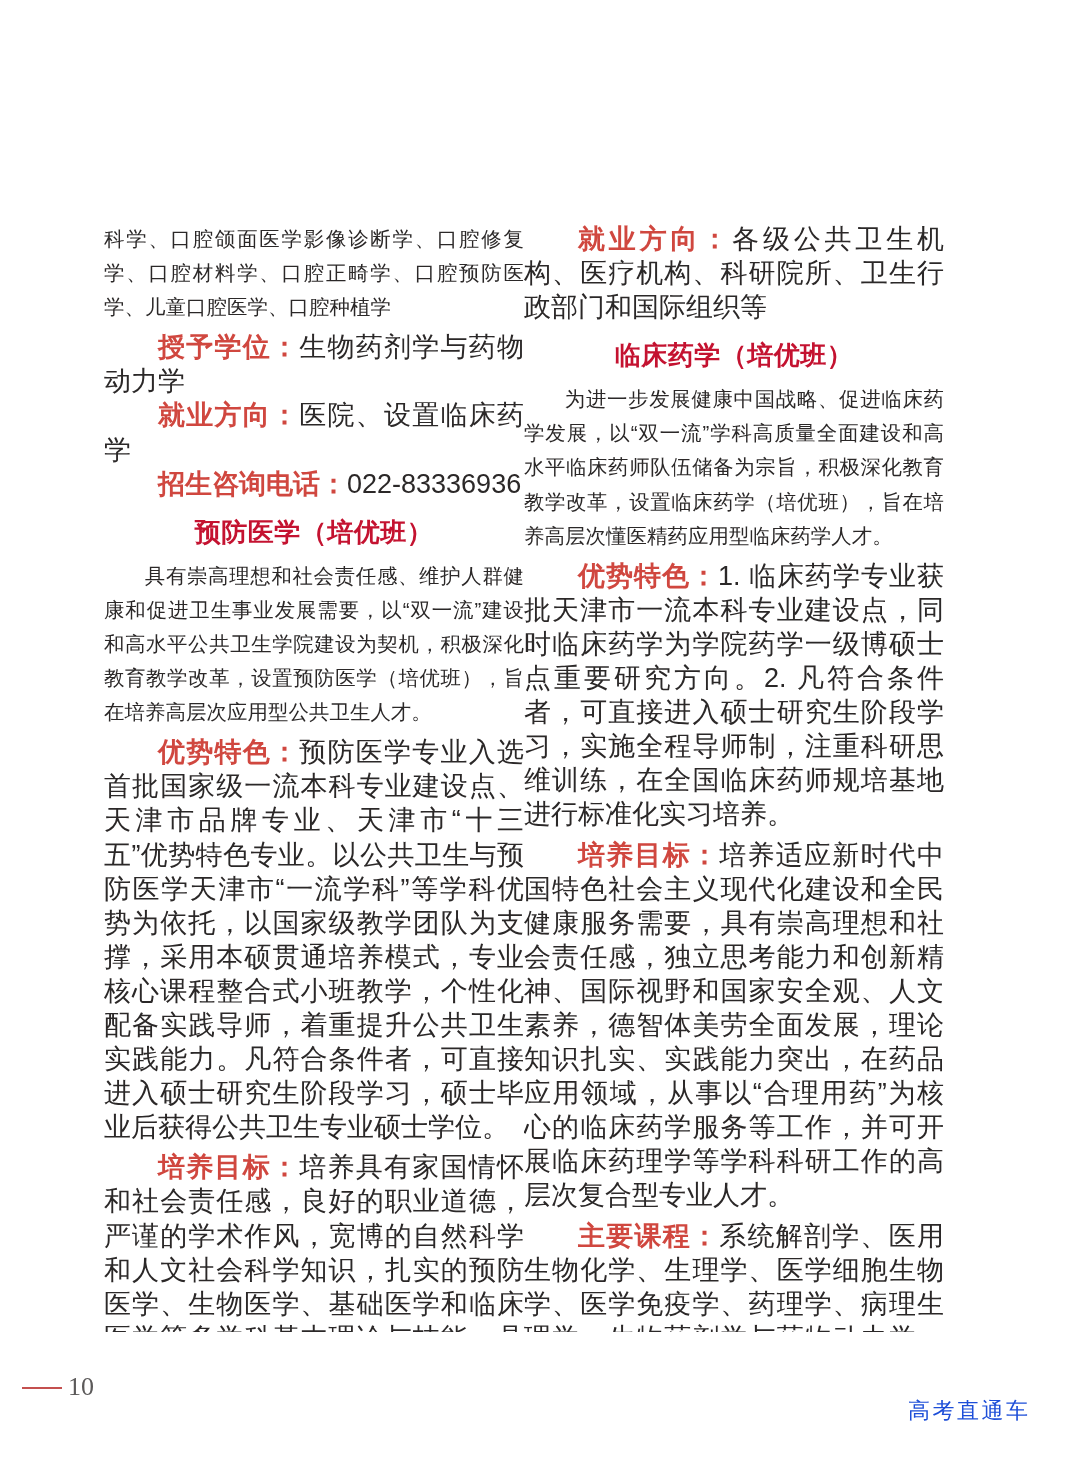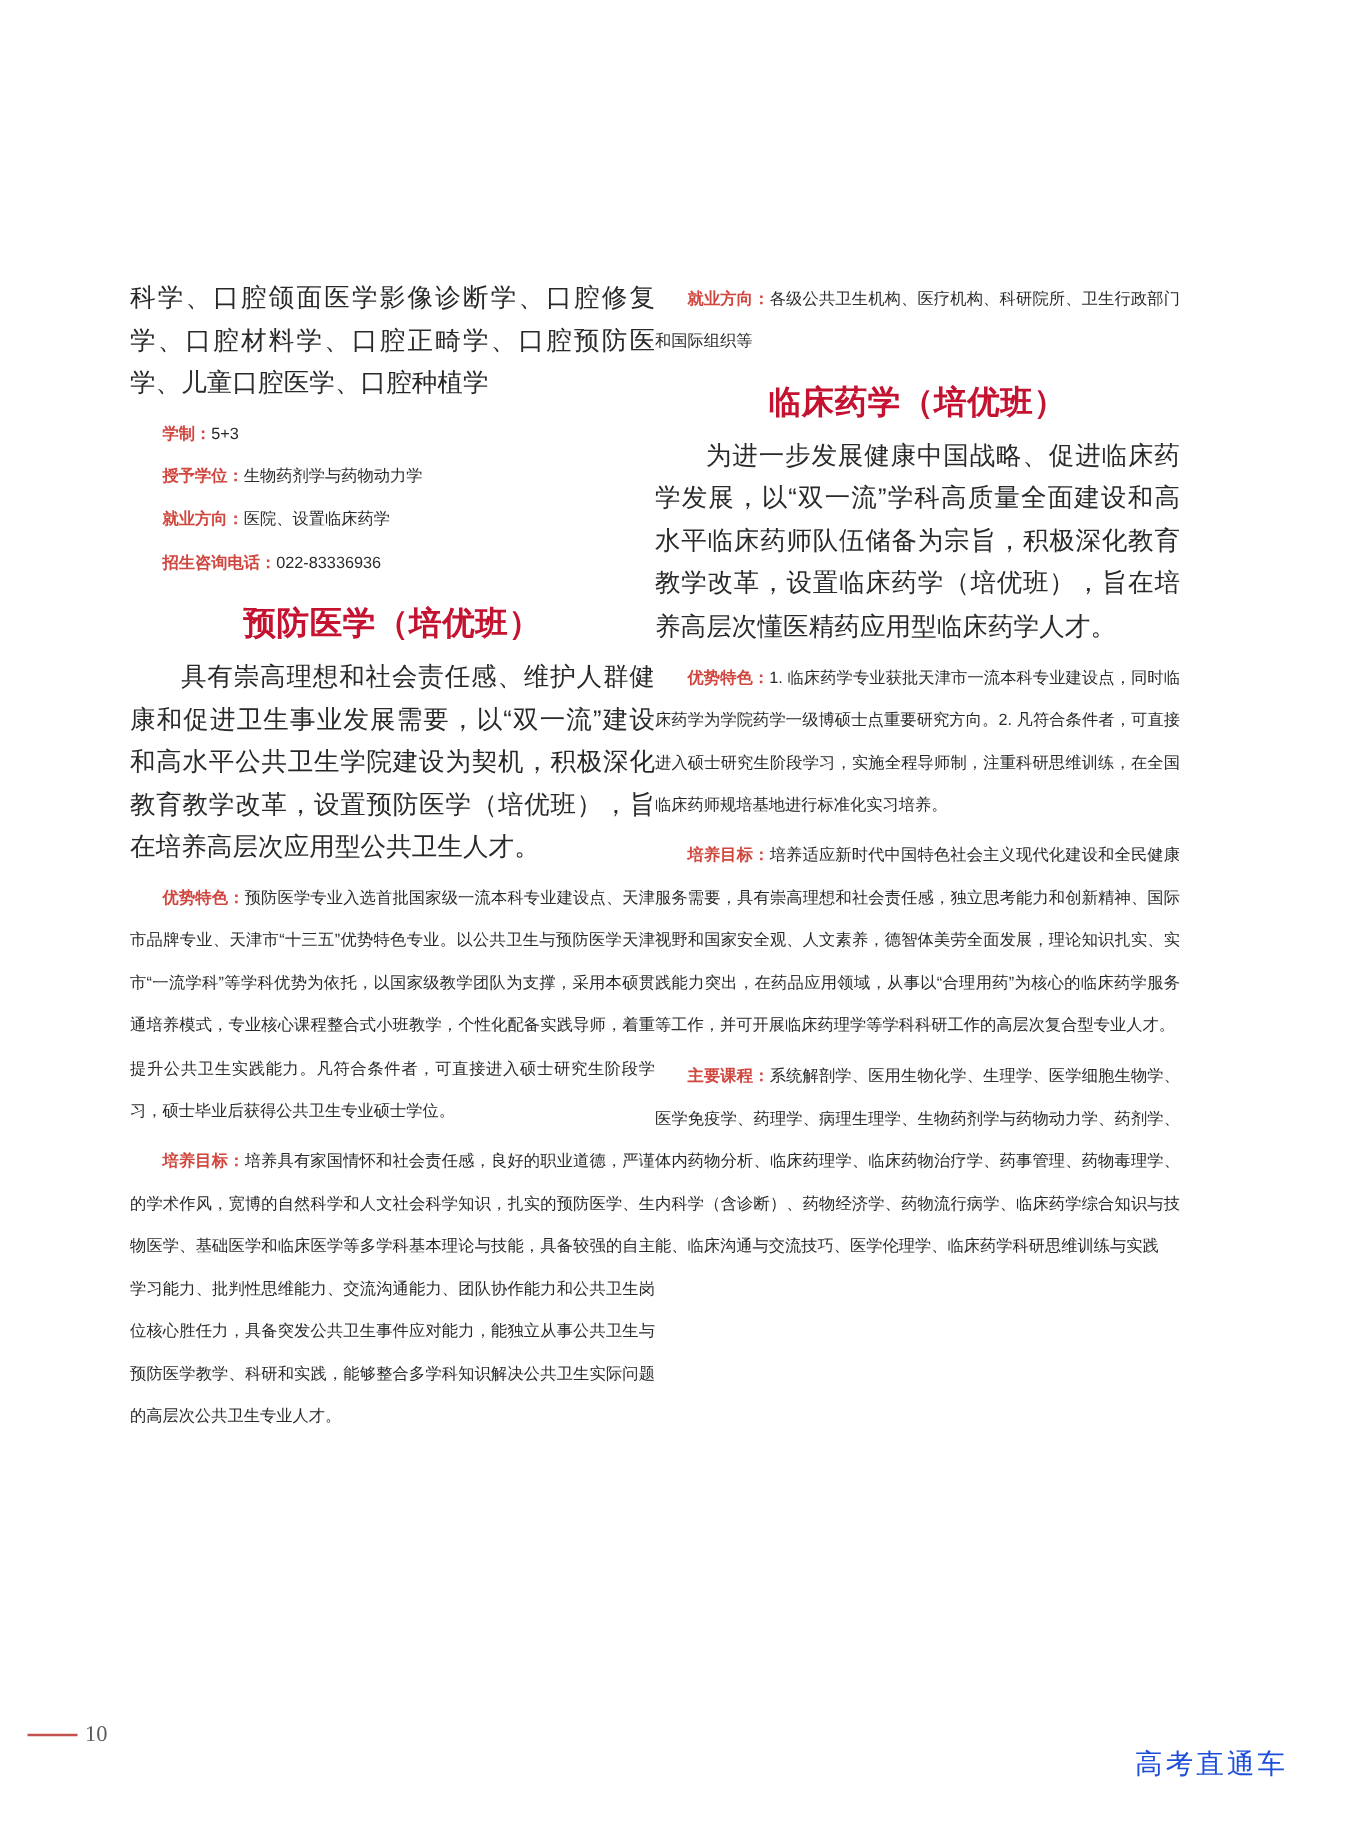--- a/index.html
+++ b/index.html
@@ -59,21 +59,21 @@
     color: #d0473f;
     font-weight: 700;
   }
   .label-dark {
     color: #2b2828;
     font-weight: 400;
   }
 
   
   .field {
-    font-size: 13px;
+    font-size: 27px;
     line-height: 34.1px;
     margin: 0;
     text-indent: 2em;
     text-align: justify;
     text-justify: inter-ideograph;
     color: #2b2828;
   }
   .field .label { color: #d0473f; font-weight: 700; }
 
   
@@ -105,21 +105,21 @@
     top: 19px;
     width: 40px;
     height: 2px;
     background: #c4504f;
   }
   .page-num {
     position: absolute;
     left: 68px;
     top: 6px;
     font-family: "Liberation Serif", "DejaVu Serif", serif;
-    font-size: 18px;
+    font-size: 26px;
     color: #5c5a5a;
     line-height: 26px;
   }
   .watermark {
     position: absolute;
     left: 908px;
     top: 1396px;
     font-size: 22px;
     color: #1d4ed8;
     letter-spacing: 2.5px;
@@ -134,21 +134,20 @@
 <div id="page">
 
   <div class="columns">
 
     <div class="col col-left">
 
       <p class="para hang">科学、口腔颌面医学影像诊断学、口腔修复学、口腔材料学、口腔正畸学、口腔预防医学、儿童口腔医学、口腔种植学</p>
 
       <div class="sp-6"></div>
 
-      <p class="field"><span class="label">学制：</span><span class="label-dark">5+3</span></p>
       <p class="field"><span class="label">授予学位：</span><span class="label-dark">生物药剂学与药物动力学</span></p>
       <p class="field"><span class="label">就业方向：</span><span class="label-dark">医院、设置临床药学</span></p>
       <p class="field"><span class="label">招生咨询电话：</span><span class="label-dark">022-83336936</span></p>
 
       <div class="sp-14"></div>
 
       <h2 class="sec-heading">预防医学（培优班）</h2>
 
       <div class="sp-10"></div>
 

